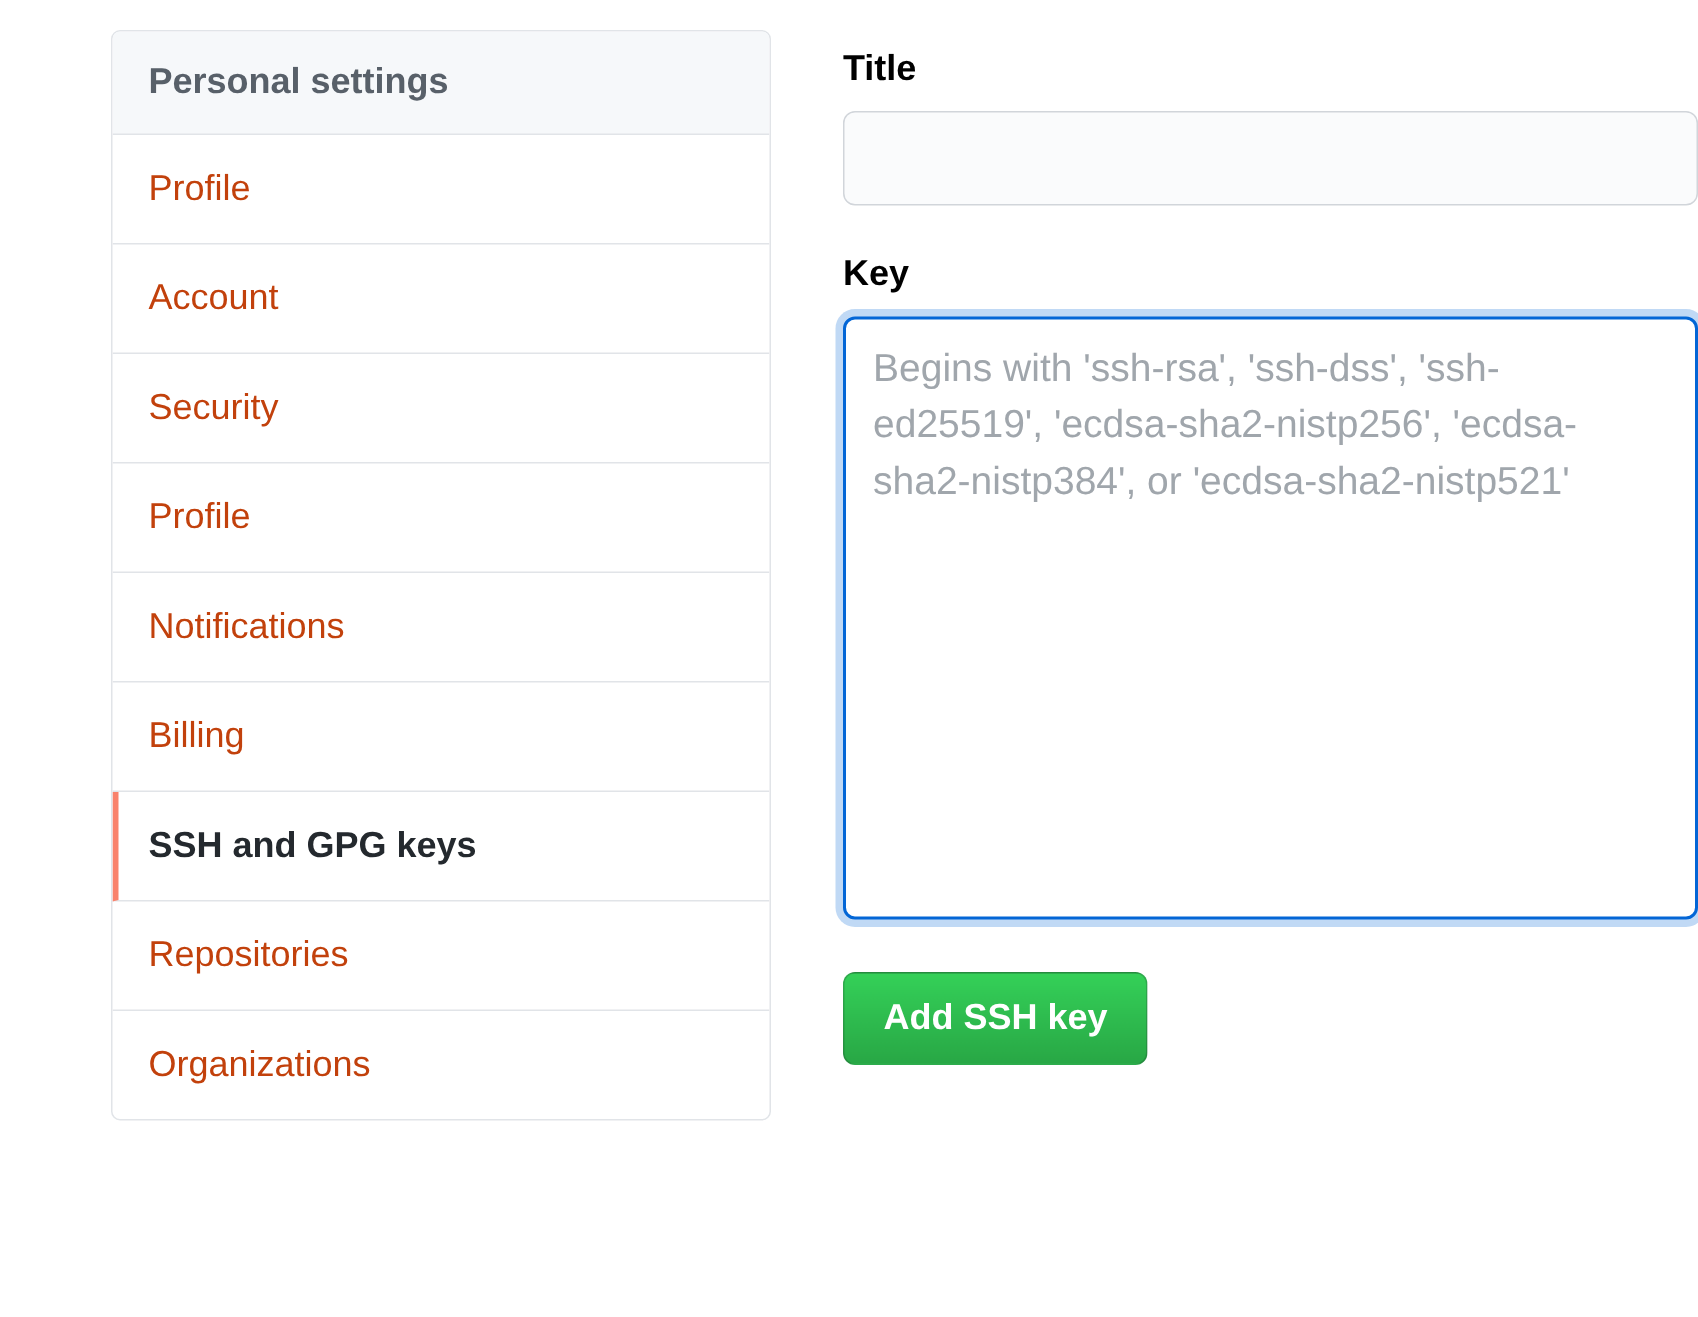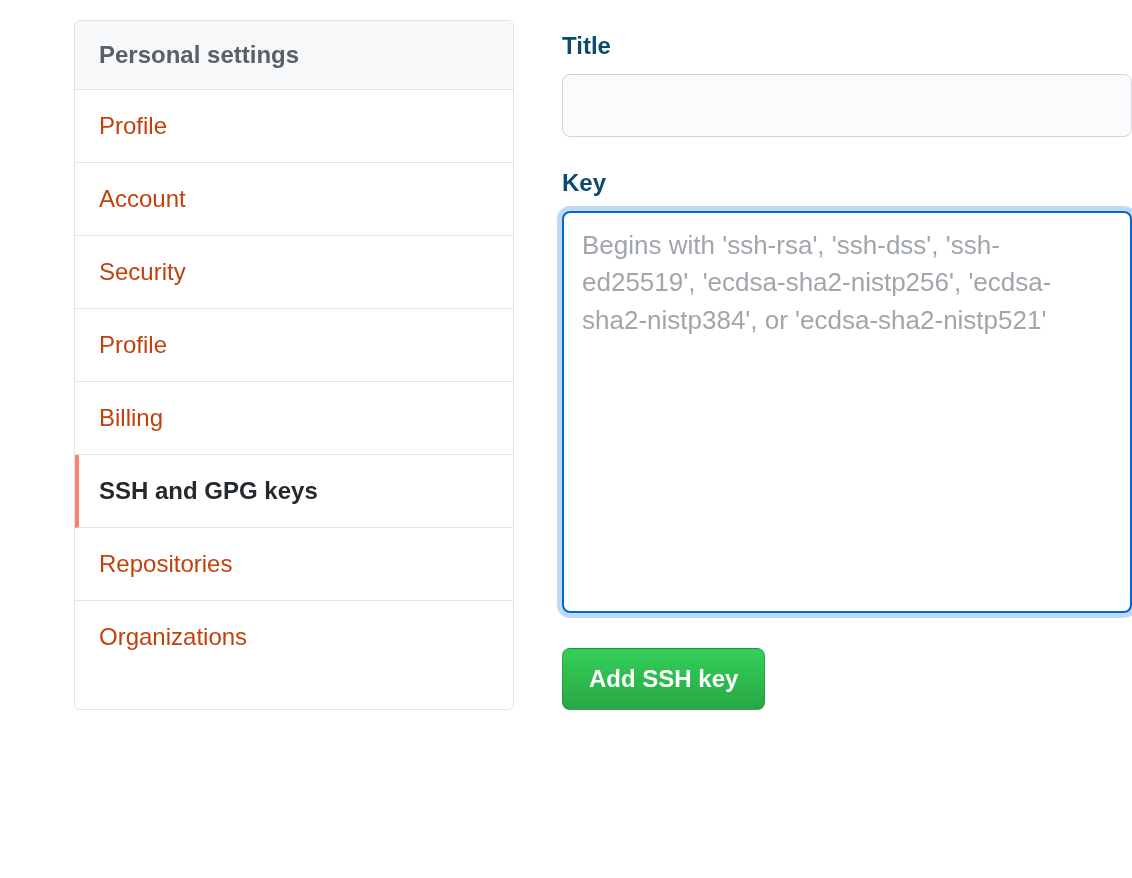--- a/index.html
+++ b/index.html
@@ -73,21 +73,21 @@
     .page-title .sep {
       color: #24292e;
     }
     .form-group {
       margin-bottom: 32px;
     }
     .form-label {
       display: block;
       font-size: 24px;
       font-weight: 600;
-      color: #0c4a6e;
+      color: #000000;
       margin-bottom: 14px;
     }
     .form-input {
       width: 100%;
       padding: 16px 18px;
       font-size: 24px;
       line-height: 1.2;
       color: #24292e;
       background: #fafbfc;
       border: 1px solid #d1d5da;
@@ -128,20 +128,21 @@
 </head>
 <body>
 
 <div class="container">
   <nav class="sidebar">
     <div class="sidebar-header">Personal settings</div>
     <a class="sidebar-item">Profile</a>
     <a class="sidebar-item">Account</a>
     <a class="sidebar-item">Security</a>
     <a class="sidebar-item">Profile</a>
+    <a class="sidebar-item">Notifications</a>
     <a class="sidebar-item">Billing</a>
     <a class="sidebar-item active">SSH and GPG keys</a>
     <a class="sidebar-item">Repositories</a>
     <a class="sidebar-item">Organizations</a>
   </nav>
 
   <main class="main">
 
     <div class="form-group">
       <label class="form-label">Title</label>

